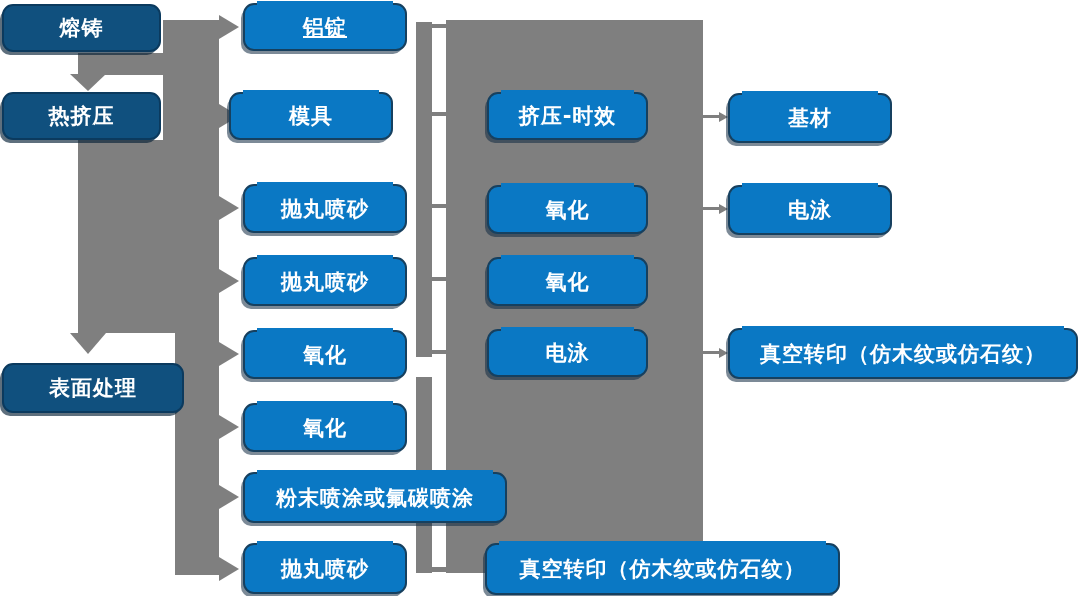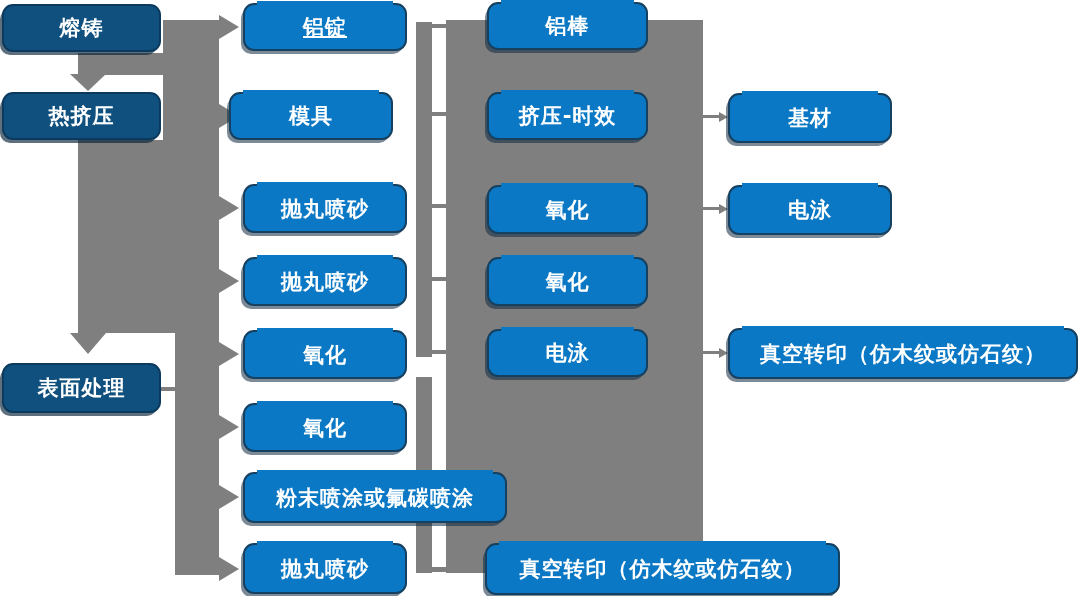--- a/index.html
+++ b/index.html
@@ -85,32 +85,31 @@
 
   <div class="gray" style="left:703px;top:115px;width:17px;height:3px;"></div>
   <div class="tri-right-small" style="left:719px;top:112px;"></div>
   <div class="gray" style="left:703px;top:207px;width:17px;height:3px;"></div>
   <div class="tri-right-small" style="left:719px;top:204px;"></div>
   <div class="gray" style="left:703px;top:351px;width:17px;height:3px;"></div>
   <div class="tri-right-small" style="left:719px;top:348px;"></div>
 
   <div class="node dark" style="left:2px;top:4px;width:159px;height:48px;">熔铸</div>
   <div class="node dark" style="left:2px;top:92px;width:159px;height:48px;">热挤压</div>
-  <div class="node dark" style="left:2px;top:363px;width:159px;height:50px;">表面处理</div>
+  <div class="node dark" style="left:2px;top:363px;width:182px;height:50px;">表面处理</div>
 
   <div class="node bright" style="left:243px;top:3px;width:164px;height:48px;text-decoration:underline;">铝锭</div>
   <div class="node bright" style="left:229px;top:92px;width:164px;height:48px;">模具</div>
   <div class="node bright" style="left:243px;top:184px;width:164px;height:49px;">抛丸喷砂</div>
   <div class="node bright" style="left:243px;top:257px;width:164px;height:49px;">抛丸喷砂</div>
   <div class="node bright" style="left:243px;top:330px;width:164px;height:49px;">氧化</div>
   <div class="node bright" style="left:243px;top:403px;width:164px;height:49px;">氧化</div>
   <div class="node bright" style="left:243px;top:472px;width:264px;height:51px;">粉末喷涂或氟碳喷涂</div>
   <div class="node bright" style="left:243px;top:543px;width:164px;height:51px;">抛丸喷砂</div>
 
-  <div class="node bright" style="left:487px;top:2px;width:161px;height:48px;">铝棒</div>
   <div class="node bright" style="left:487px;top:92px;width:161px;height:48px;">挤压-时效</div>
   <div class="node bright" style="left:487px;top:185px;width:161px;height:49px;">氧化</div>
   <div class="node bright" style="left:487px;top:257px;width:161px;height:49px;">氧化</div>
   <div class="node bright" style="left:487px;top:329px;width:161px;height:48px;">电泳</div>
   <div class="node bright" style="left:485px;top:543px;width:355px;height:52px;">真空转印（仿木纹或仿石纹）</div>
 
   <div class="node bright" style="left:728px;top:93px;width:164px;height:50px;">基材</div>
   <div class="node bright" style="left:728px;top:185px;width:164px;height:50px;">电泳</div>
   <div class="node bright" style="left:728px;top:328px;width:350px;height:51px;">真空转印（仿木纹或仿石纹）</div>
 

